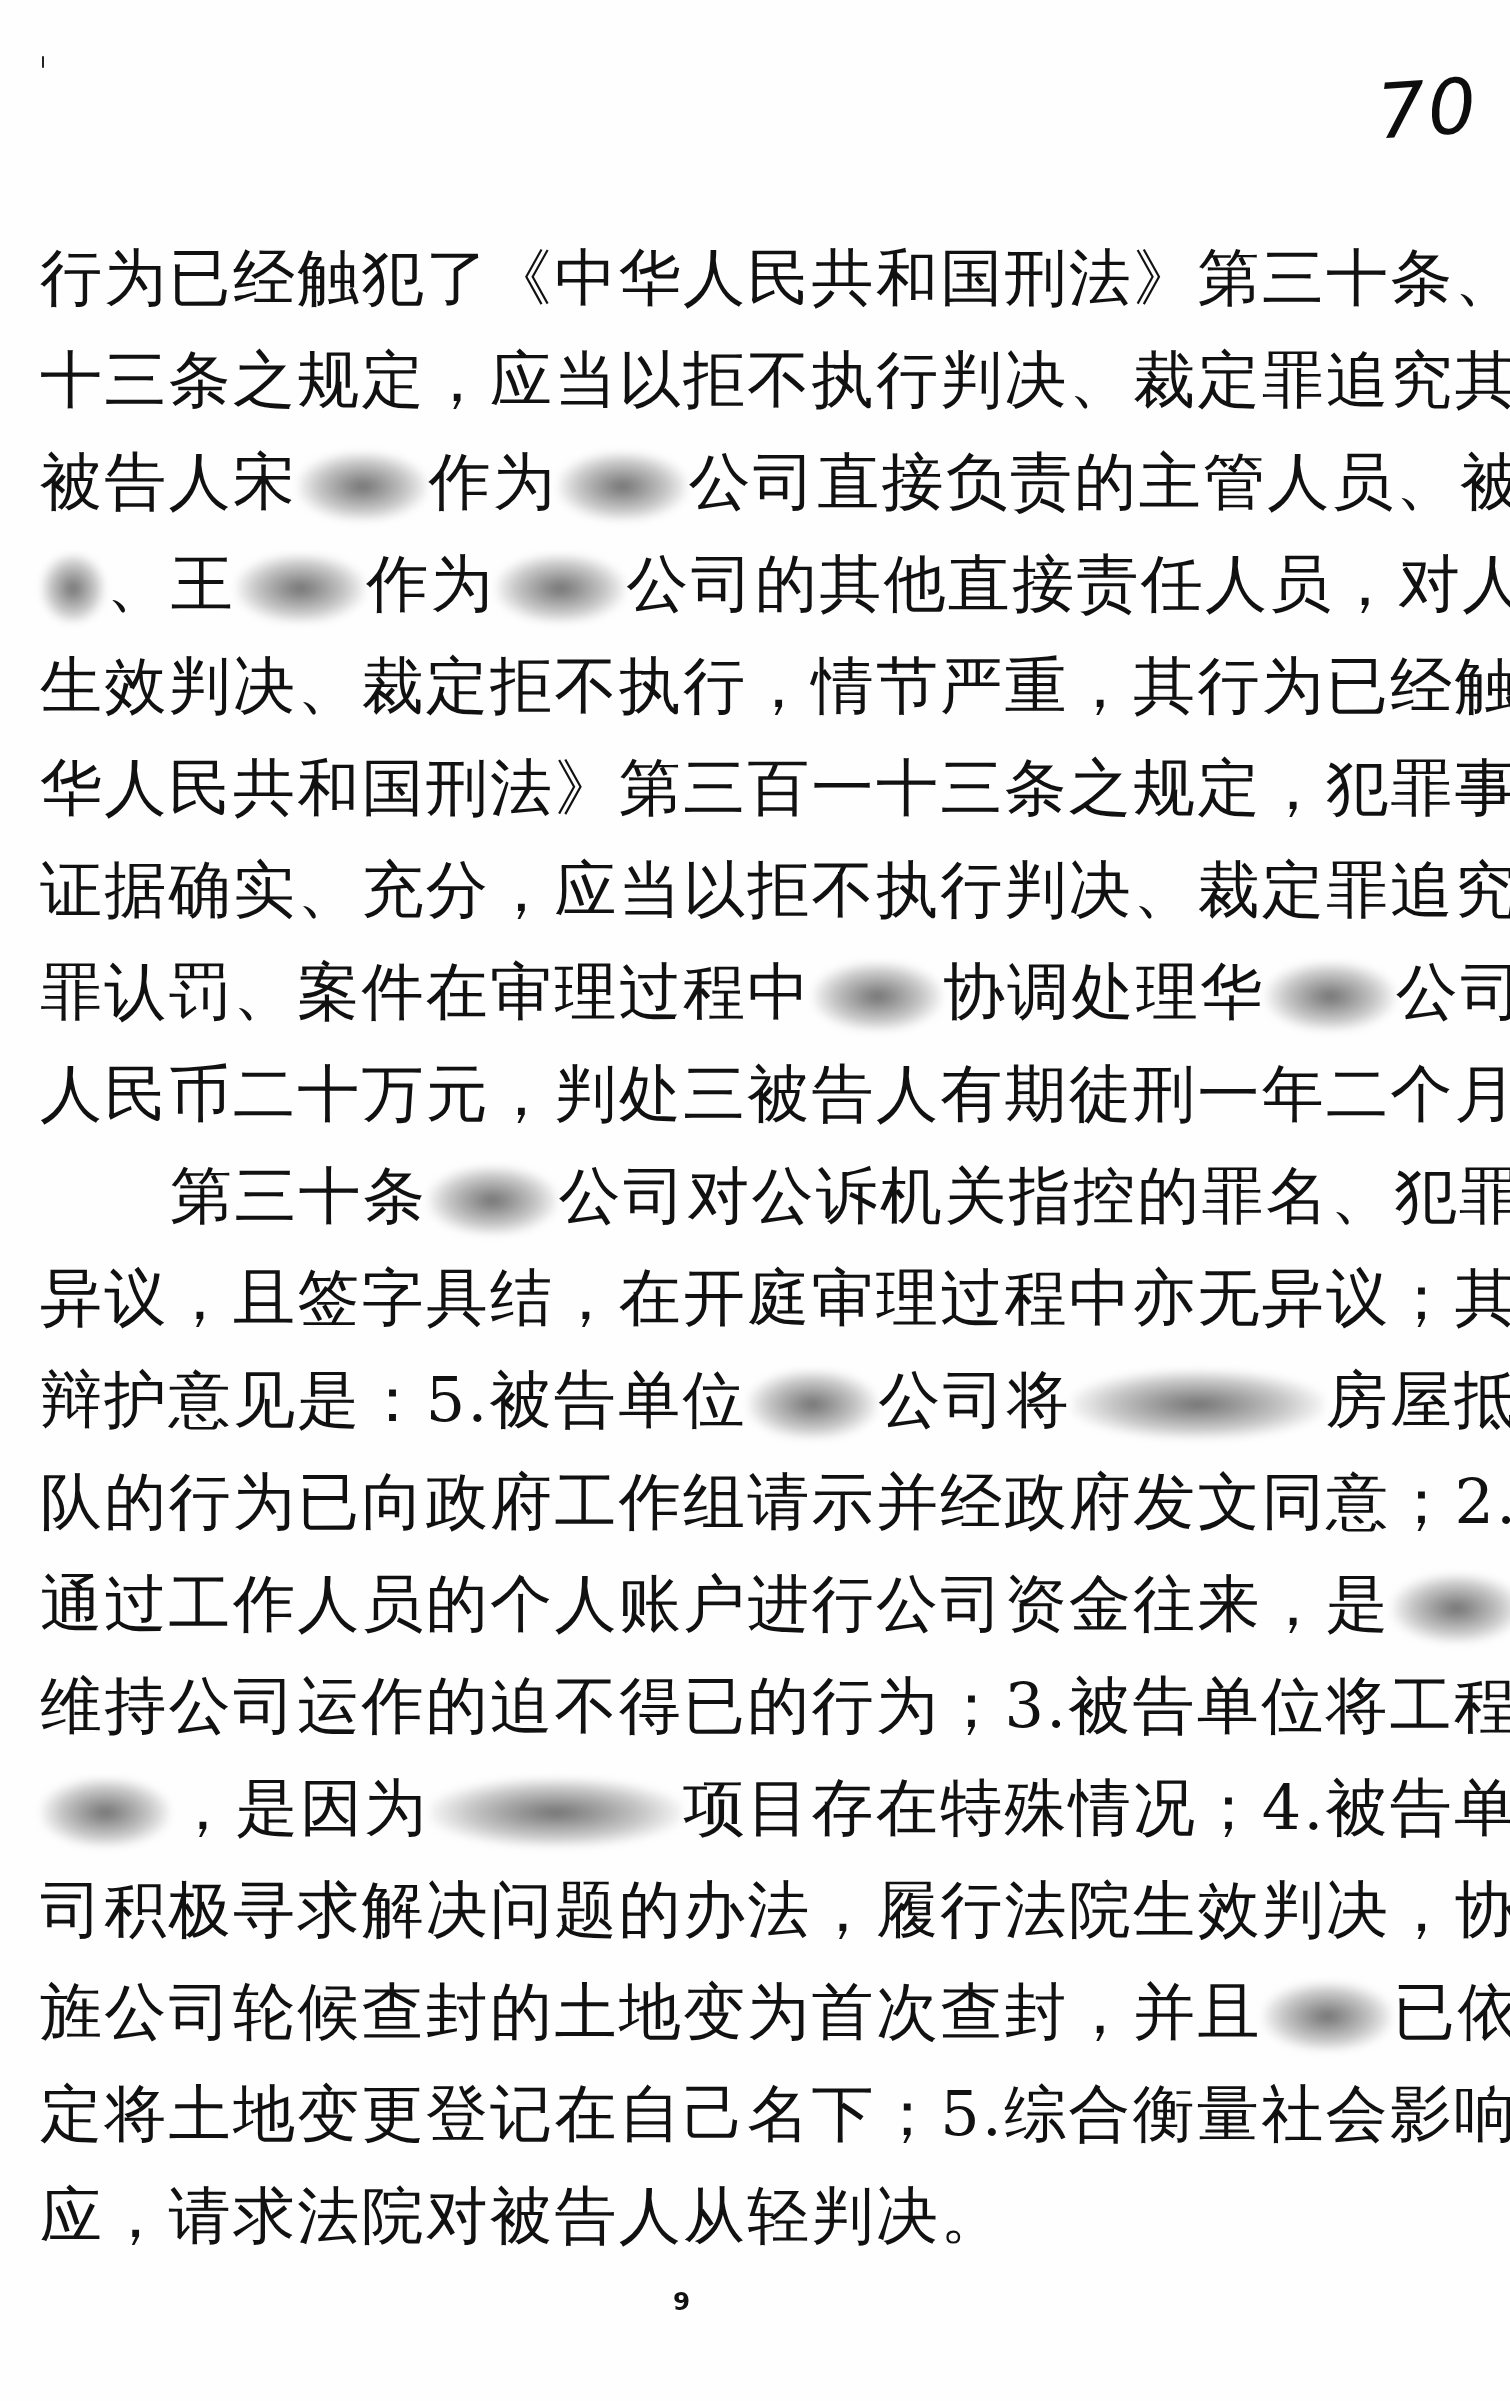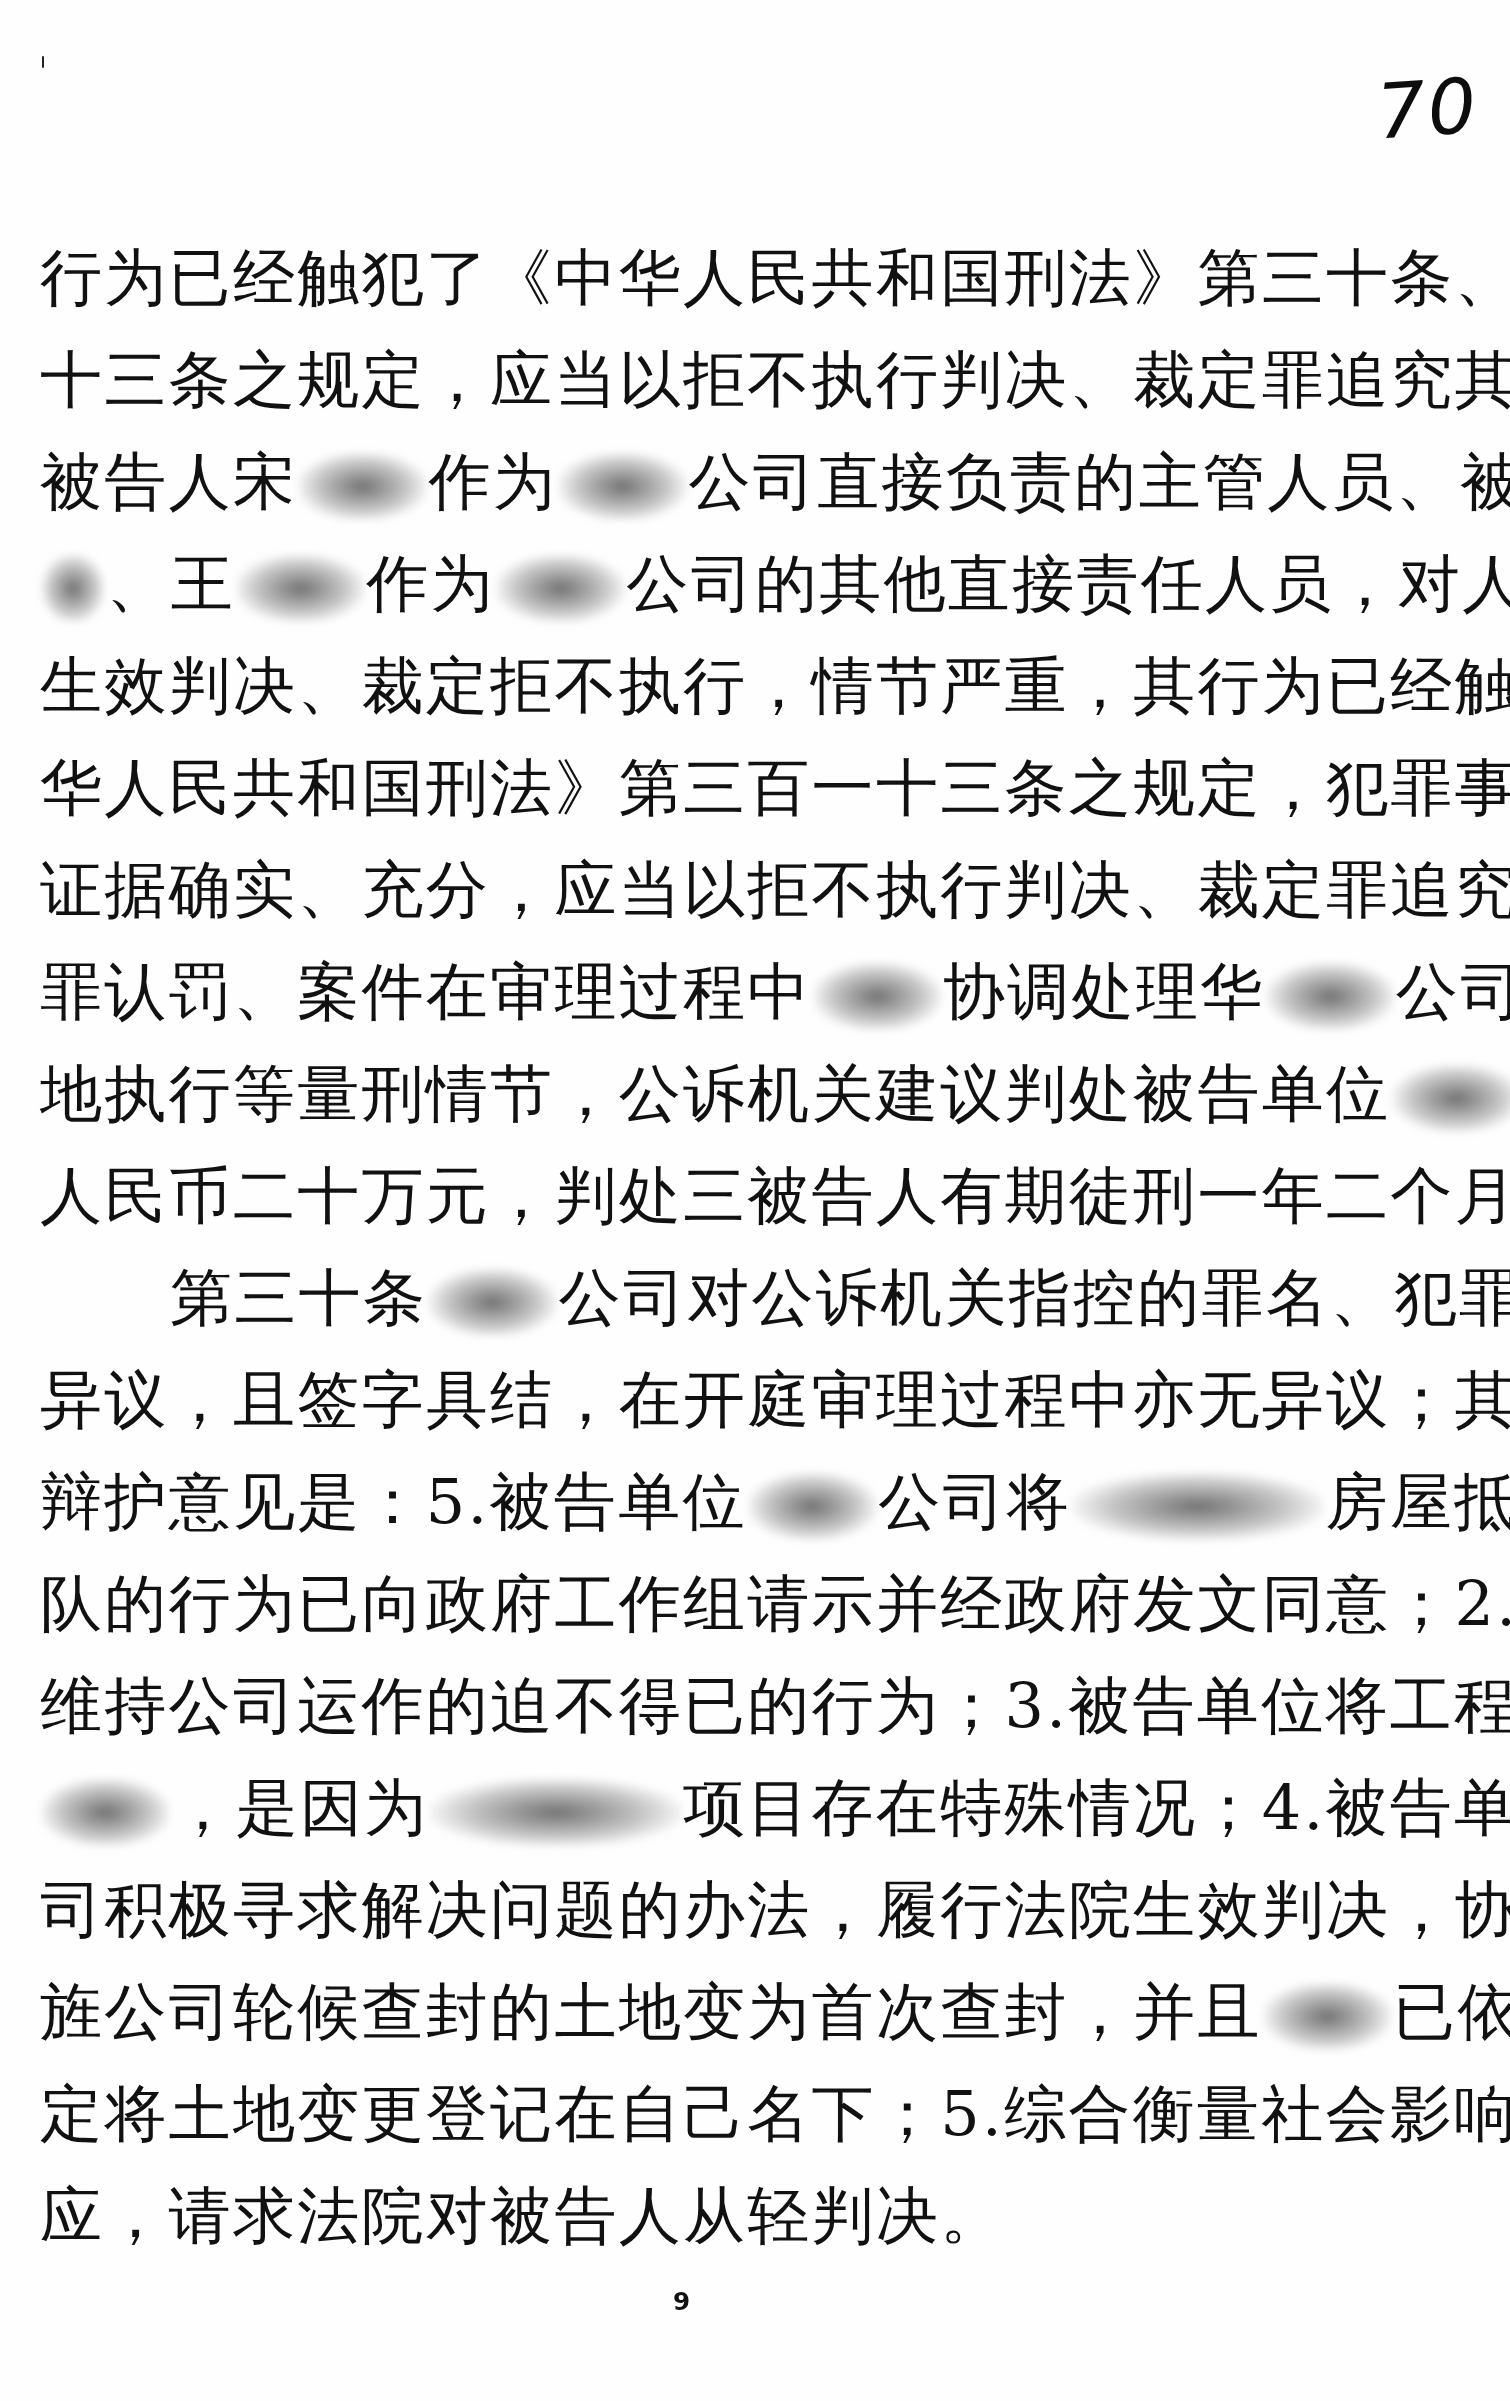--- a/index.html
+++ b/index.html
@@ -47,26 +47,26 @@
   <div class="handwritten">70</div>
   <div class="body-text" id="body-text">
       <div class="line"><span>行为已经触犯了《中华人民共和国刑法》第三十条、第三百一</span></div>
       <div class="line"><span>十三条之规定，应当以拒不执行判决、裁定罪追究其刑事责任。</span></div>
       <div class="line"><span>被告人宋</span><span class="redacted r2"></span><span>作为</span><span class="redacted r2"></span><span>公司直接负责的主管人员、被告人宋</span></div>
       <div class="line"><span class="redacted r1"></span><span>、王</span><span class="redacted r2"></span><span>作为</span><span class="redacted r2"></span><span>公司的其他直接责任人员，对人民法院的</span></div>
       <div class="line"><span>生效判决、裁定拒不执行，情节严重，其行为已经触犯了《中</span></div>
       <div class="line"><span>华人民共和国刑法》第三百一十三条之规定，犯罪事实清楚，</span></div>
       <div class="line"><span>证据确实、充分，应当以拒不执行判决、裁定罪追究其刑事责</span></div>
       <div class="line"><span>罪认罚、案件在审理过程中</span><span class="redacted r2"></span><span>协调处理华</span><span class="redacted r2"></span><span>公司名下的土</span></div>
-      <div class="line"><span>地执行等量刑情节，公诉机关建议判处被告单位</span><span class="redacted r2"></span></div>
       <div class="line"><span>人民币二十万元，判处三被告人有期徒刑一年二个月。</span></div>
       <div class="line indent"><span>第三十条</span><span class="redacted r2"></span><span>公司对公诉机关指控的罪名、犯罪事实均无</span></div>
       <div class="line"><span>异议，且签字具结，在开庭审理过程中亦无异议；其辩护人的</span></div>
       <div class="line"><span>辩护意见是：5.被告单位</span><span class="redacted r2"></span><span>公司将</span><span class="redacted r4"></span><span>房屋抵顶给施工</span></div>
       <div class="line"><span>队的行为已向政府工作组请示并经政府发文同意；2.被告单位</span></div>
+      <div class="line"><span>通过工作人员的个人账户进行公司资金往来，是</span><span class="redacted r2"></span></div>
       <div class="line"><span>维持公司运作的迫不得已的行为；3.被告单位将工程承包给王</span></div>
       <div class="line"><span class="redacted r2"></span><span>，是因为</span><span class="redacted r4"></span><span>项目存在特殊情况；4.被告单位</span></div>
       <div class="line"><span>司积极寻求解决问题的办法，履行法院生效判决，协调处理华</span></div>
       <div class="line"><span>旌公司轮候查封的土地变为首次查封，并且</span><span class="redacted r2"></span><span>已依据执行裁</span></div>
       <div class="line"><span>定将土地变更登记在自己名下；5.综合衡量社会影响和社会效</span></div>
       <div class="line"><span>应，请求法院对被告人从轻判决。</span></div>
     </div>
   <div class="page-number">9</div>
 </div>
 

